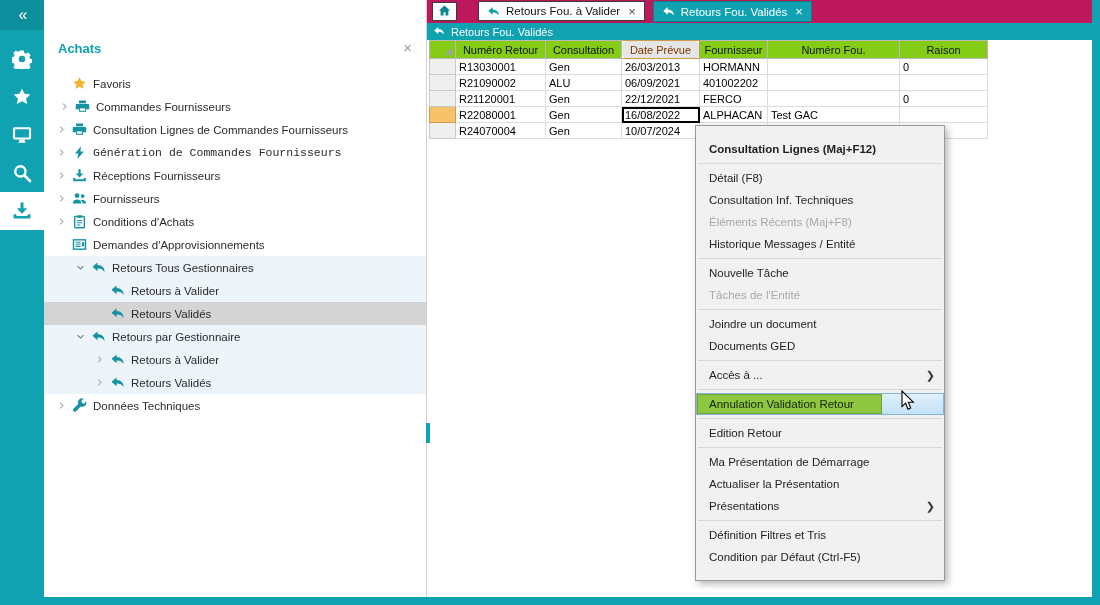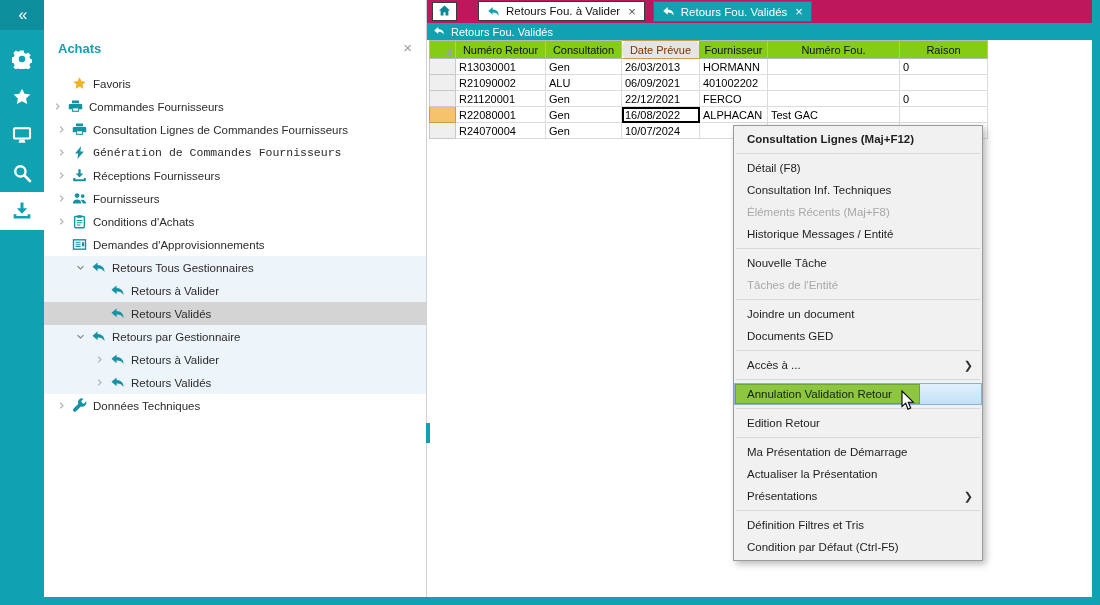--- a/index.html
+++ b/index.html
@@ -47,21 +47,21 @@
   table{border-collapse:collapse;table-layout:fixed;border:1px solid #9a9a9a;}
   th{background:#84cc16;border:1px solid #b9b9b9;font-weight:normal;font-size:11px;height:17px;color:#111;padding:0;position:relative;}
   th.date-col{background:#e5e5e5;color:#7b3500;border-color:#cf9a4a;border-radius:6px;}
   th .tri{position:absolute;right:3px;bottom:3px;width:0;height:0;border-left:7px solid transparent;border-bottom:7px solid #9aa2a8;}
   td{border:1px solid #dcdcdc;height:15px;font-size:11px;padding:0 3px;background:#fff;color:#000;white-space:nowrap;overflow:hidden;}
   td.selector{background:#efefef;border-color:#c9c9c9;}
   tr.selrow td.selector{background:#f6c36b;border-color:#cf9a4a;}
   td.focused{outline:2px solid #000;outline-offset:-2px;}
   
   .menu{position:absolute;left:695px;top:125px;width:248px;background:#f1f1f1;border:1px solid #9b9b9b;
-        box-shadow:3px 3px 7px rgba(0,0,0,.28);padding:2px 0;z-index:10;margin-left:38px;}
+        box-shadow:3px 3px 7px rgba(0,0,0,.28);padding:12px 0;z-index:10;}
   .mi{position:relative;height:22px;line-height:22px;padding-left:13px;color:#1e1e1e;white-space:nowrap;}
   .mi.bold{font-weight:bold;}
   .mi.disabled{color:#a8a8a8;}
   .mi .sub{position:absolute;right:9px;top:0;font-size:11px;color:#333;}
   .msep{border-top:1px solid #d8d8d8;margin:3px 2px;}
   .mi.highlight{padding:0;background:linear-gradient(#e3f1fc,#c2e0f7);outline:1px solid #84b6dc;outline-offset:-1px;display:flex;align-items:center;}
   .mi.highlight .green{display:inline-block;height:20px;line-height:20px;margin:1px 0 1px 1px;padding:0 28px 0 12px;background:#8dc63f;outline:1px solid #6fa332;outline-offset:-1px;color:#14240a;}
   
   .edge-right{position:absolute;left:1092px;top:0;width:8px;height:605px;background:#10a2b1;z-index:4;}
   .edge-bottom{position:absolute;left:0;top:597px;width:1100px;height:8px;background:#10a2b1;z-index:4;}
@@ -115,21 +115,21 @@
     <div id="tree">
         <div class="trow" style="padding-left: 10px;">
           <span class="chev"></span>
           <span class="ticn gold">
             <svg viewBox="0 0 16 16">
               <path fill="currentColor" d="M8 1.3l2.05 4.15 4.6.55-3.4 3.1.93 4.5L8 11.35l-4.18 2.25.93-4.5-3.4-3.1 4.6-.55z"></path>
             </svg>
           </span>
           <span class="tlabel">Favoris</span>
         </div>
-        <div class="trow" style="padding-left: 6px; text-align: right;">
+        <div class="trow" style="padding-left: 13px; text-align: right;">
           <span class="chev">
             <svg viewBox="0 0 16 16">
               <path d="M5.6 2.8l5.2 5.2-5.2 5.2" fill="none" stroke="currentColor" stroke-width="1.9"></path>
             </svg>
           </span>
           <span class="ticn">
             <svg viewBox="0 0 16 16">
               <path fill="currentColor" d="M4.2 1.6h7.6v3H4.2z"></path>
               <path fill="currentColor" d="M2 5.2h12c.7 0 1.2.5 1.2 1.2v4.4h-3.4v2.9H4.2v-2.9H.8V6.4C.8 5.7 1.3 5.2 2 5.2z"></path>
               <rect x="5" y="9.6" width="6" height="3.3" fill="#fff"></rect>

